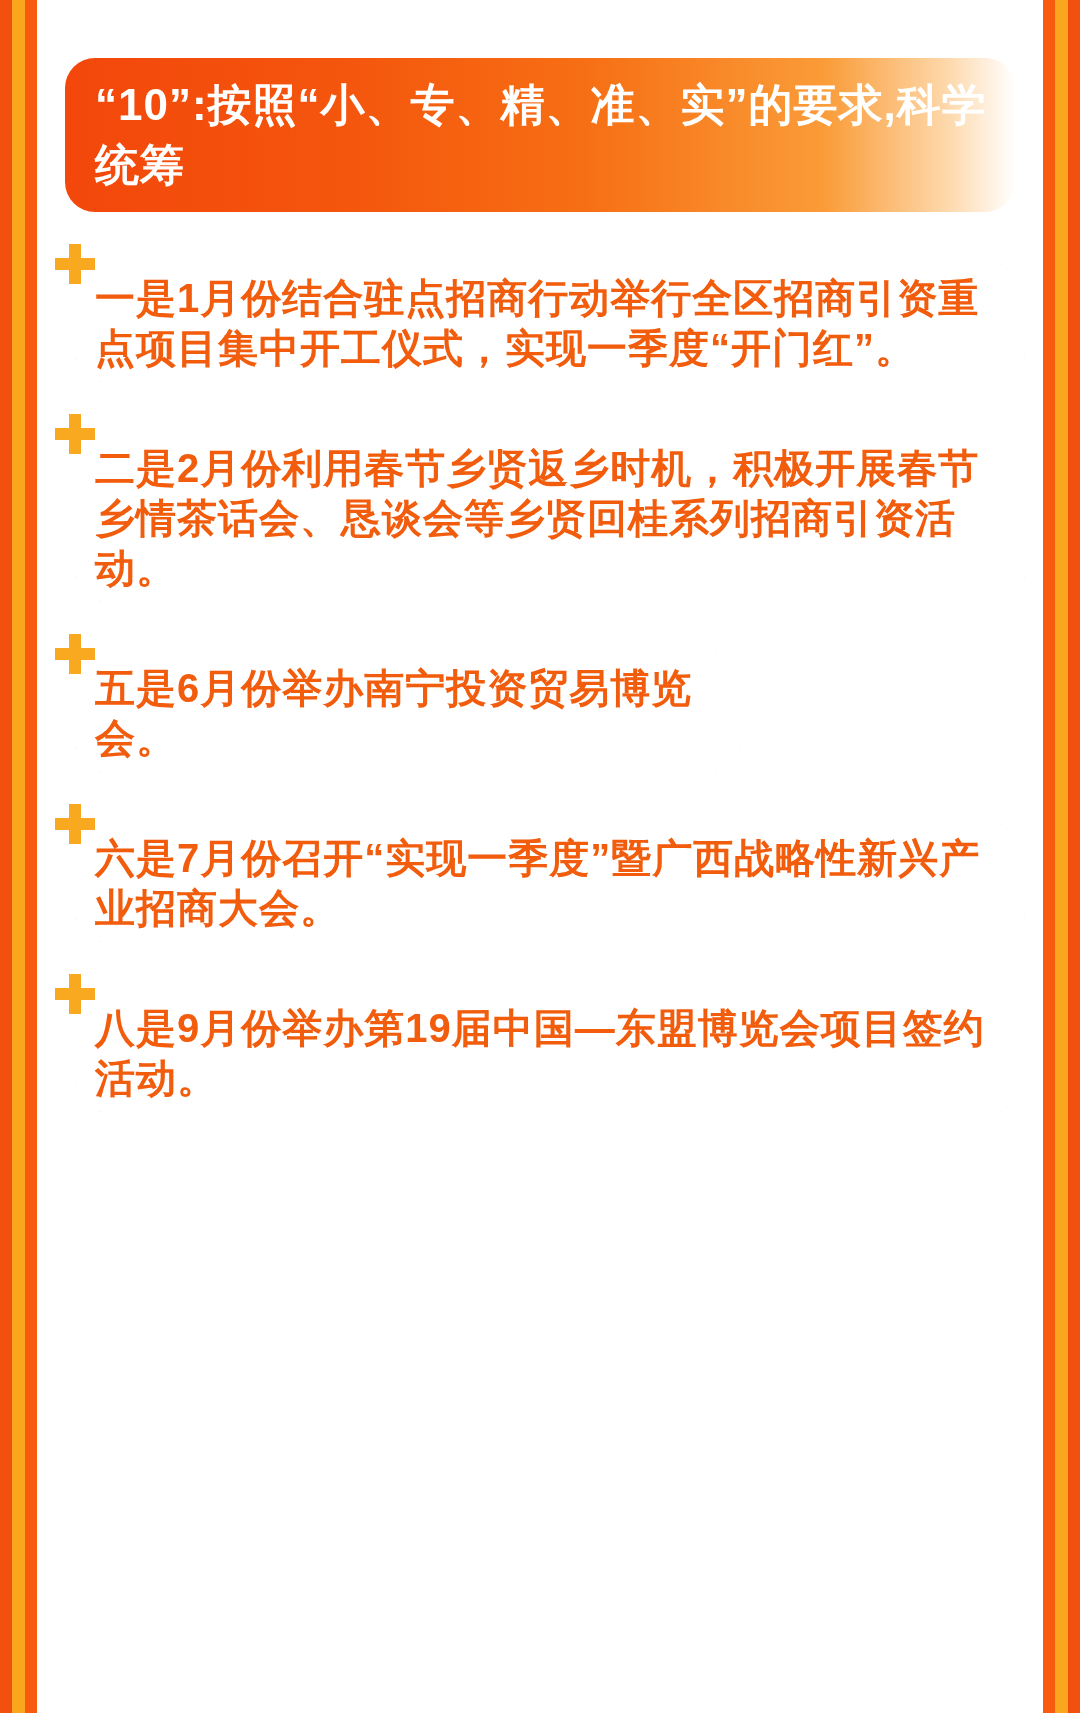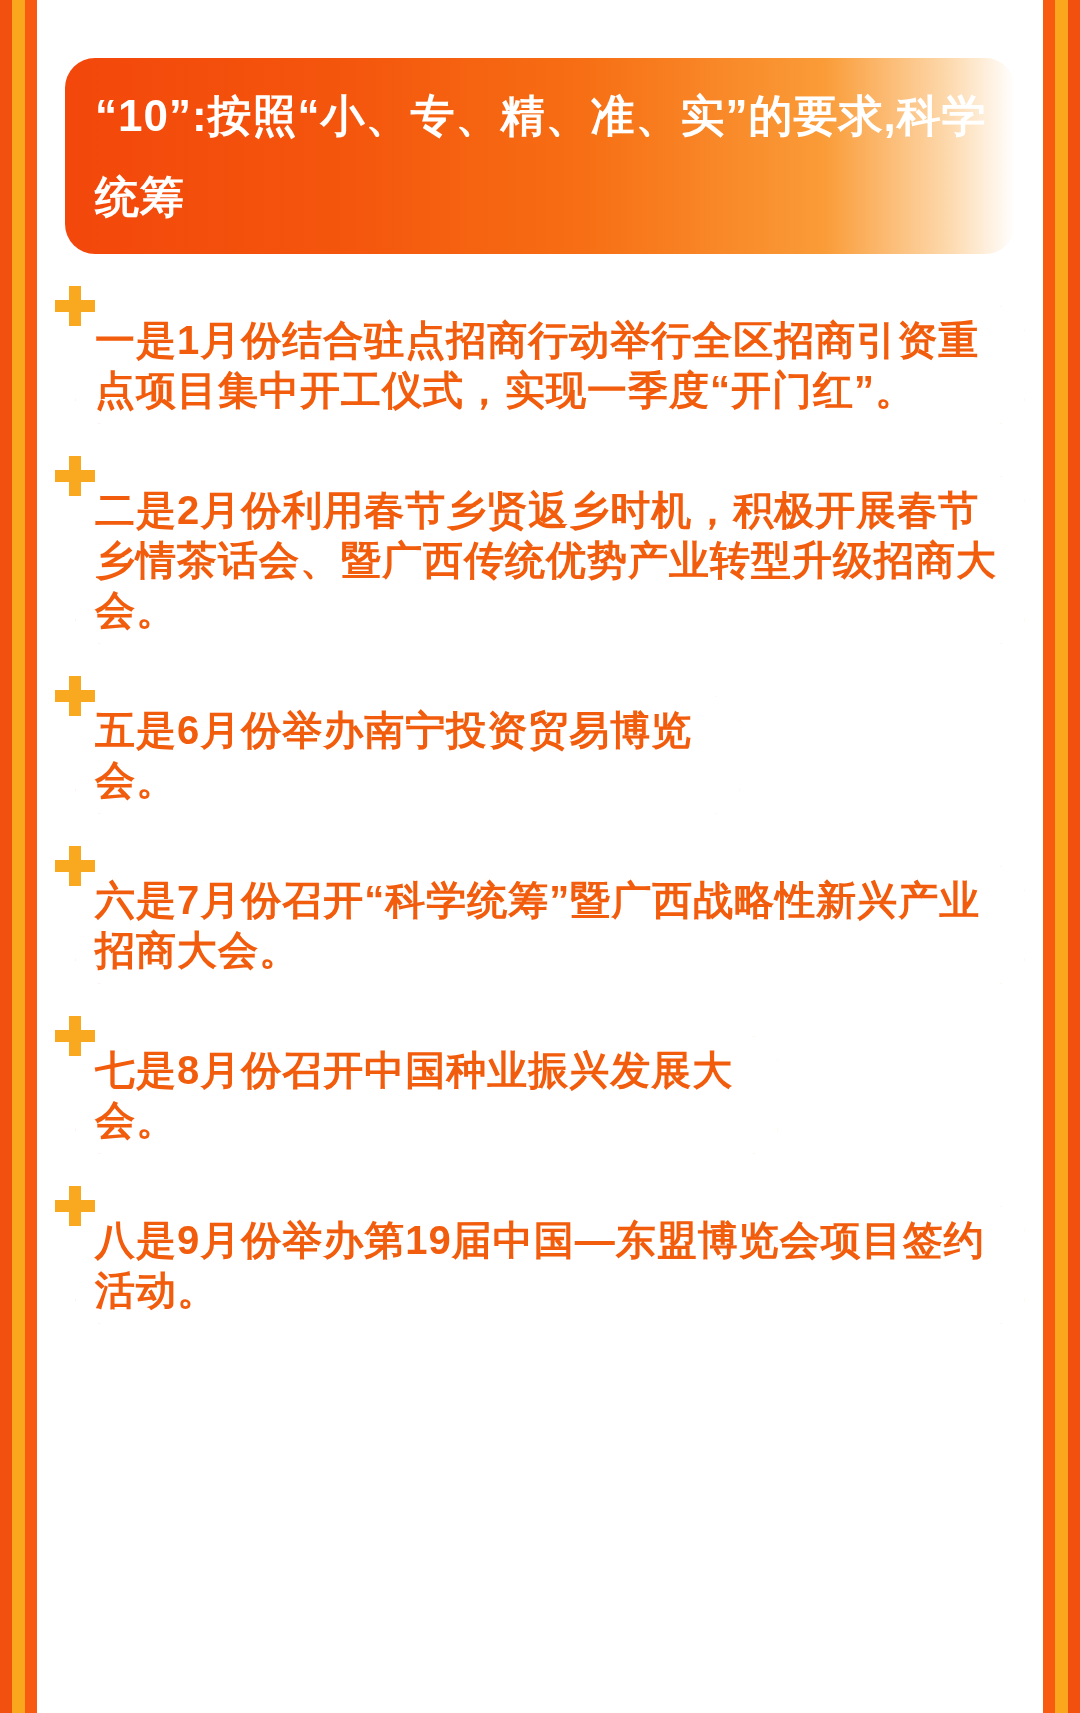--- a/index.html
+++ b/index.html
@@ -37,21 +37,21 @@
   .header-banner {
     width: 950px;
     box-sizing: border-box;
     border-radius: 30px;
     background: linear-gradient(90deg,
       #F3470B 0%, #F4560D 30%, #F76F14 55%,
       #FA9C38 80%, #FDD9AD 93%, #FFFFFF 100%);
     color: #FFFFFF;
     font-weight: bold;
     font-size: 44px;
-    line-height: 81px;
+    line-height: 60px;
     padding: 17px 10px 17px 30px;
     margin-bottom: 52px;
     letter-spacing: 1px;
   }
   .cards { }
   .card {
     position: relative;
     width: 950px;
     box-sizing: border-box;
     background: linear-gradient(90deg, #F2570D, #F6A11E);
@@ -101,39 +101,35 @@
   </div>
 
   <div class="cards" id="cards">
   <div class="card">
     <span class="plus-icon"></span>
     <div class="card-inner">一是1月份结合驻点招商行动举行全区招商引资重点项目集中开工仪式，实现一季度“开门红”。</div>
   </div>
 
   <div class="card">
     <span class="plus-icon"></span>
-    <div class="card-inner">二是2月份利用春节乡贤返乡时机，积极开展春节乡情茶话会、暨广西传统优势产业转型升级招商大会。</div>
+    <div class="card-inner">二是2月份利用春节乡贤返乡时机，积极开展春节乡情茶话会、恳谈会等乡贤回桂系列招商引资活动。</div>
   </div>
 
 
 
   <div class="card medium">
     <span class="plus-icon"></span>
     <div class="card-inner">五是6月份举办南宁投资贸易博览会。</div>
   </div>
 
   <div class="card">
     <span class="plus-icon"></span>
-    <div class="card-inner">六是7月份召开“科学统筹”暨广西战略性新兴产业招商大会。</div>
+    <div class="card-inner">六是7月份召开“实现一季度”暨广西战略性新兴产业招商大会。</div>
   </div>
 
-  <div class="card semi">
-    <span class="plus-icon"></span>
-    <div class="card-inner">七是8月份召开中国种业振兴发展大会。</div>
-  </div>
 
   <div class="card">
     <span class="plus-icon"></span>
     <div class="card-inner">八是9月份举办第19届中国—东盟博览会项目签约活动。</div>
   </div>
 
 </div>
 </main>
 
 </body></html>

